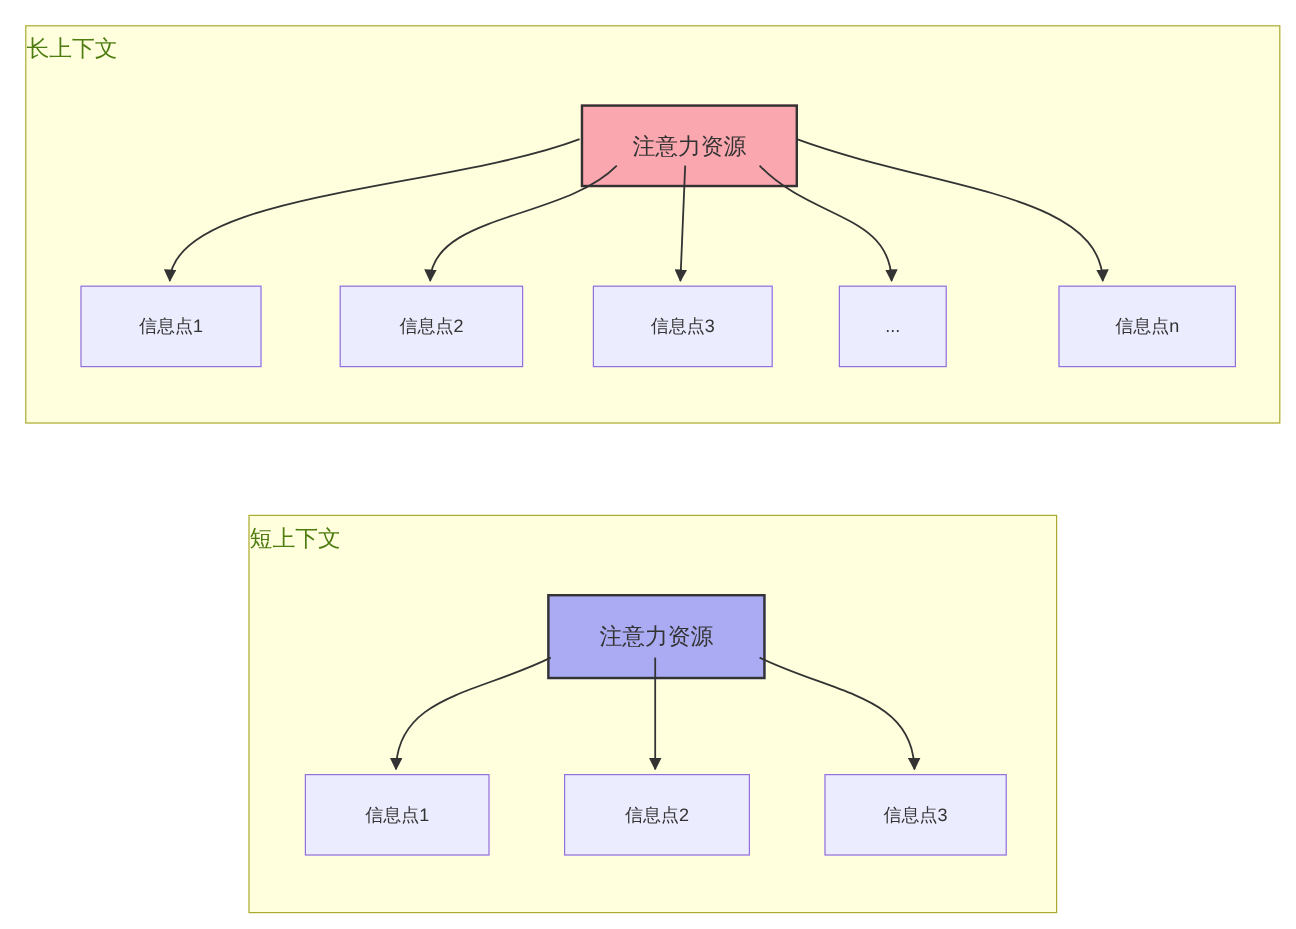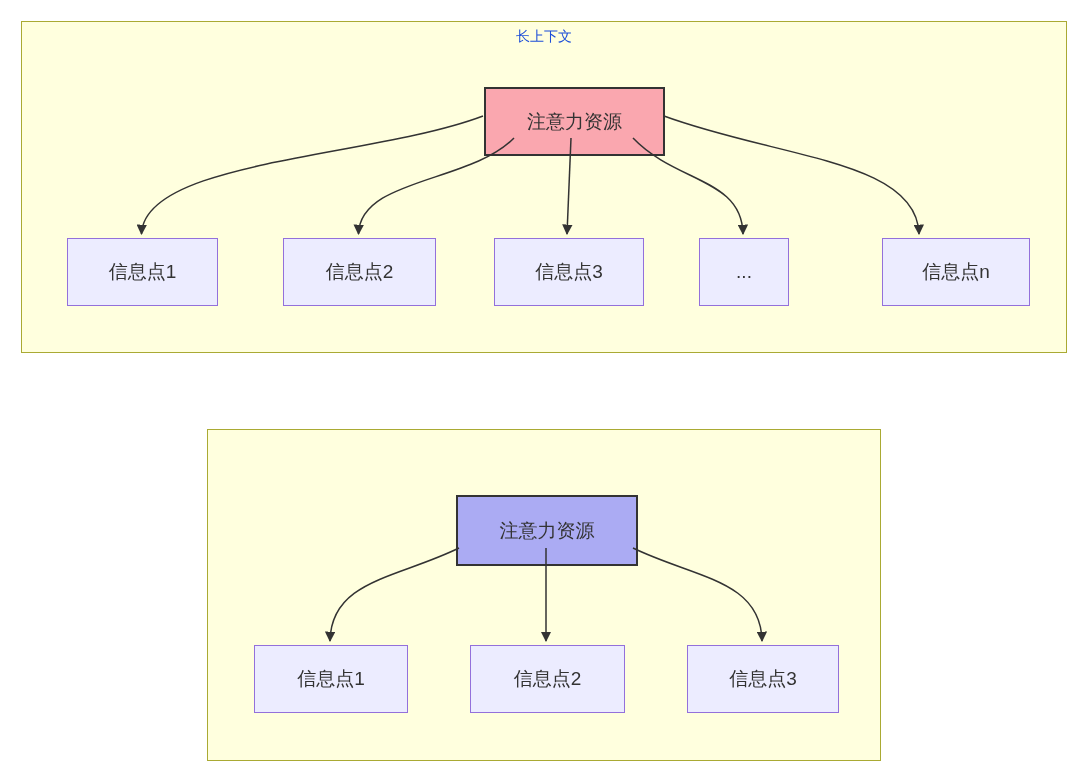--- a/index.html
+++ b/index.html
@@ -28,24 +28,24 @@
     border: 1px solid #aaaa33;
     box-sizing: border-box;
     z-index: 1;
   }
   .container-long  { left: 21px;  top: 21px;  width: 1046px; height: 332px; }
   .container-short { left: 207px; top: 429px; width: 674px;  height: 332px; }
   .container-title {
     position: absolute;
     top: 6px; left: 0;
     width: 100%;
-    text-align: center;
-    font-size: 14px;
+    text-align: left;
+    font-size: 19px;
     font-weight: 400;
-    color: #1d4ed8;
+    color: #4d7c0f;
   }
   .attn {
     position: absolute;
     box-sizing: border-box;
     border: 2.5px solid #333333;
     display: flex;
     align-items: center;
     justify-content: center;
     font-size: 19px;
     color: #333333;
@@ -55,21 +55,21 @@
   .attn-long  { left: 462px; top: 48px; width: 181px; height: 69px; background: #faa7af; }
   .attn-short { left: 248px; top: 48px; width: 182px; height: 71px; background: #ababf3; }
   .node {
     position: absolute;
     box-sizing: border-box;
     background: #ececff;
     border: 1px solid #9370db;
     display: flex;
     align-items: center;
     justify-content: center;
-    font-size: 19px;
+    font-size: 15px;
     color: #333333;
     z-index: 2;
   }
   .row-long  .node { top: 216px; height: 68px; }
   .row-short .node { top: 215px; height: 68px; }
 </style>
 </head>
 <body>
 
 <div class="canvas">
@@ -80,20 +80,21 @@
     <div class="row-long">
       <div class="node" style="left:45px;  width:151px;">信息点1</div>
       <div class="node" style="left:261px; width:153px;">信息点2</div>
       <div class="node" style="left:472px; width:150px;">信息点3</div>
       <div class="node" style="left:677px; width:90px;">...</div>
       <div class="node" style="left:824px; width:148px;margin-left:36px;">信息点n</div>
     </div>
   </div>
 
   <div class="container container-short">
+    <div class="container-title">短上下文</div>
     <div class="attn attn-short">注意力资源</div>
     <div class="row-short">
       <div class="node" style="left:46px;  width:154px;">信息点1</div>
       <div class="node" style="left:262px; width:155px;">信息点2</div>
       <div class="node" style="left:479px; width:152px;">信息点3</div>
     </div>
   </div>
 
   <svg class="edge-layer" viewBox="0 0 1080 774" xmlns="http://www.w3.org/2000/svg">
     <defs>

